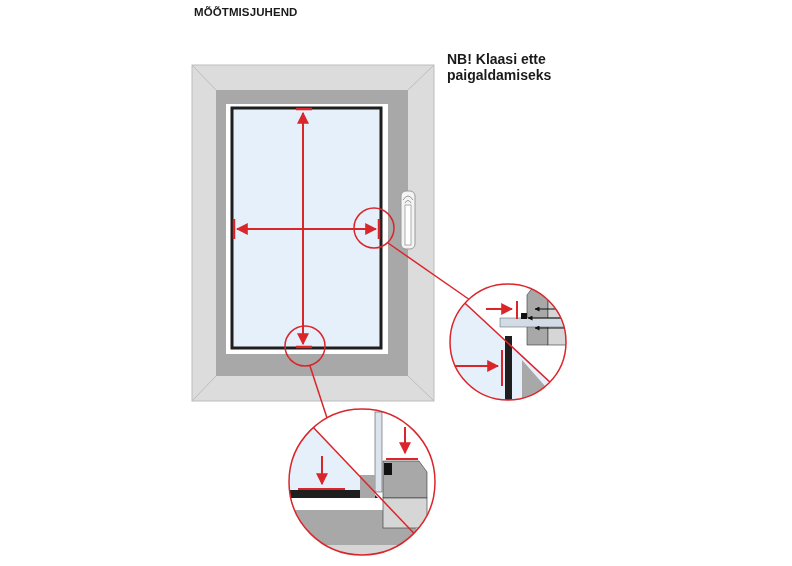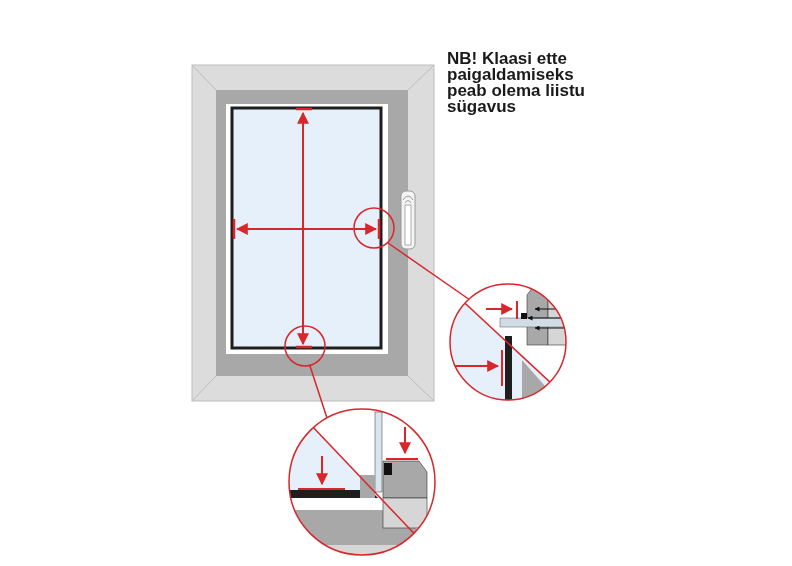--- a/index.html
+++ b/index.html
@@ -1,29 +1,29 @@
 <!DOCTYPE html>
 <html><head>
 <meta charset="utf-8">
 <style>
   html,body{margin:0;padding:0;background:#ffffff;}
   body{width:792px;height:566px;position:relative;overflow:hidden;font-family:"Liberation Sans","DejaVu Sans",sans-serif;}
   .title{position:absolute;left:194px;top:5px;font-weight:bold;font-size:11.5px;line-height:15px;color:#1a1a1a;letter-spacing:0.1px;}
-  .note{position:absolute;left:447px;top:51px;font-weight:bold;font-size:17px;line-height:16px;color:#1a1a1a;width:200px;}
+  .note{position:absolute;left:447px;top:51px;font-weight:bold;font-size:14px;line-height:16px;color:#1a1a1a;width:200px;}
   svg.diagram{position:absolute;left:0;top:0;}
 </style>
 </head>
 <body>
 
 <div class="title">
+  <div>MÕÕTMISJUHEND</div>
 </div>
 
 <div class="note">
   <div>NB! Klaasi ette paigaldamiseks</div>
-  <div>peab olema liistu sügavus</div>
 </div>
 
 <svg class="diagram" width="792" height="566" viewBox="0 0 792 566">
   <defs>
     <marker id="ah" viewBox="0 0 10 10" refX="9" refY="5" markerWidth="6" markerHeight="6" orient="auto-start-reverse">
       <path d="M0,0 L10,5 L0,10 z" fill="#d9262b"></path>
     </marker>
     <marker id="ahk" viewBox="0 0 10 10" refX="9" refY="5" markerWidth="5" markerHeight="5" orient="auto-start-reverse">
       <path d="M0,0 L10,5 L0,10 z" fill="#111"></path>
     </marker>

